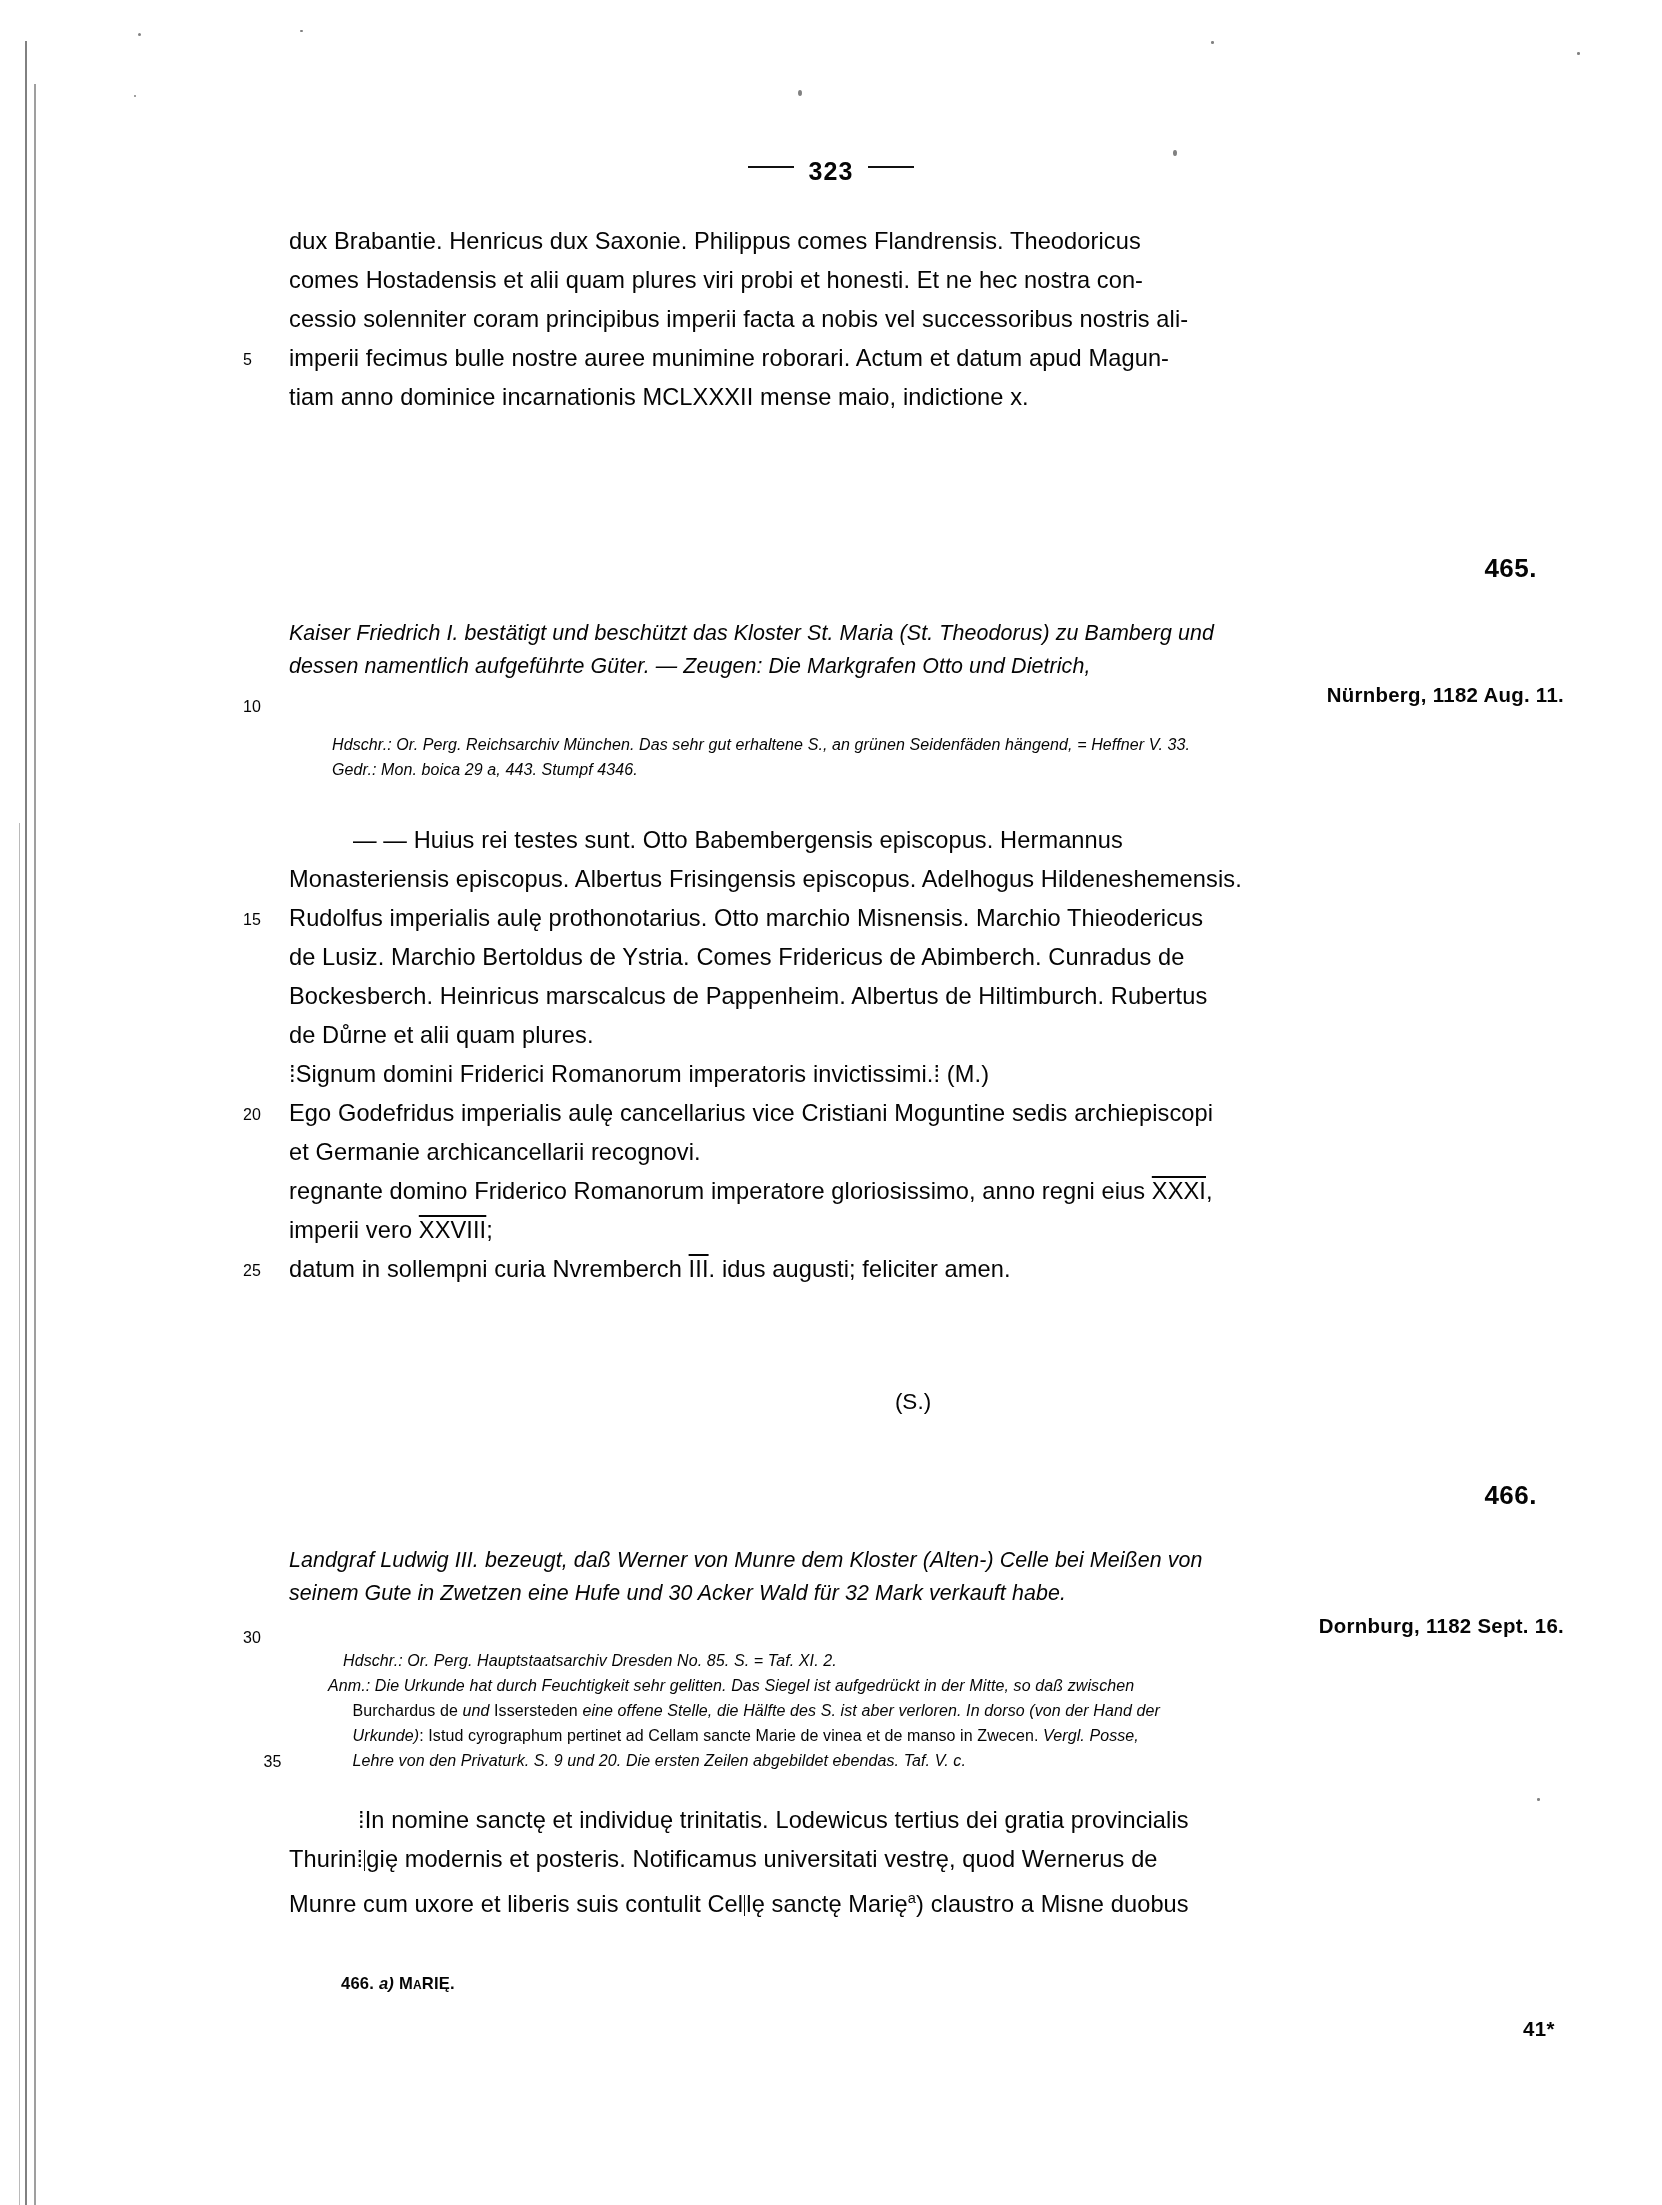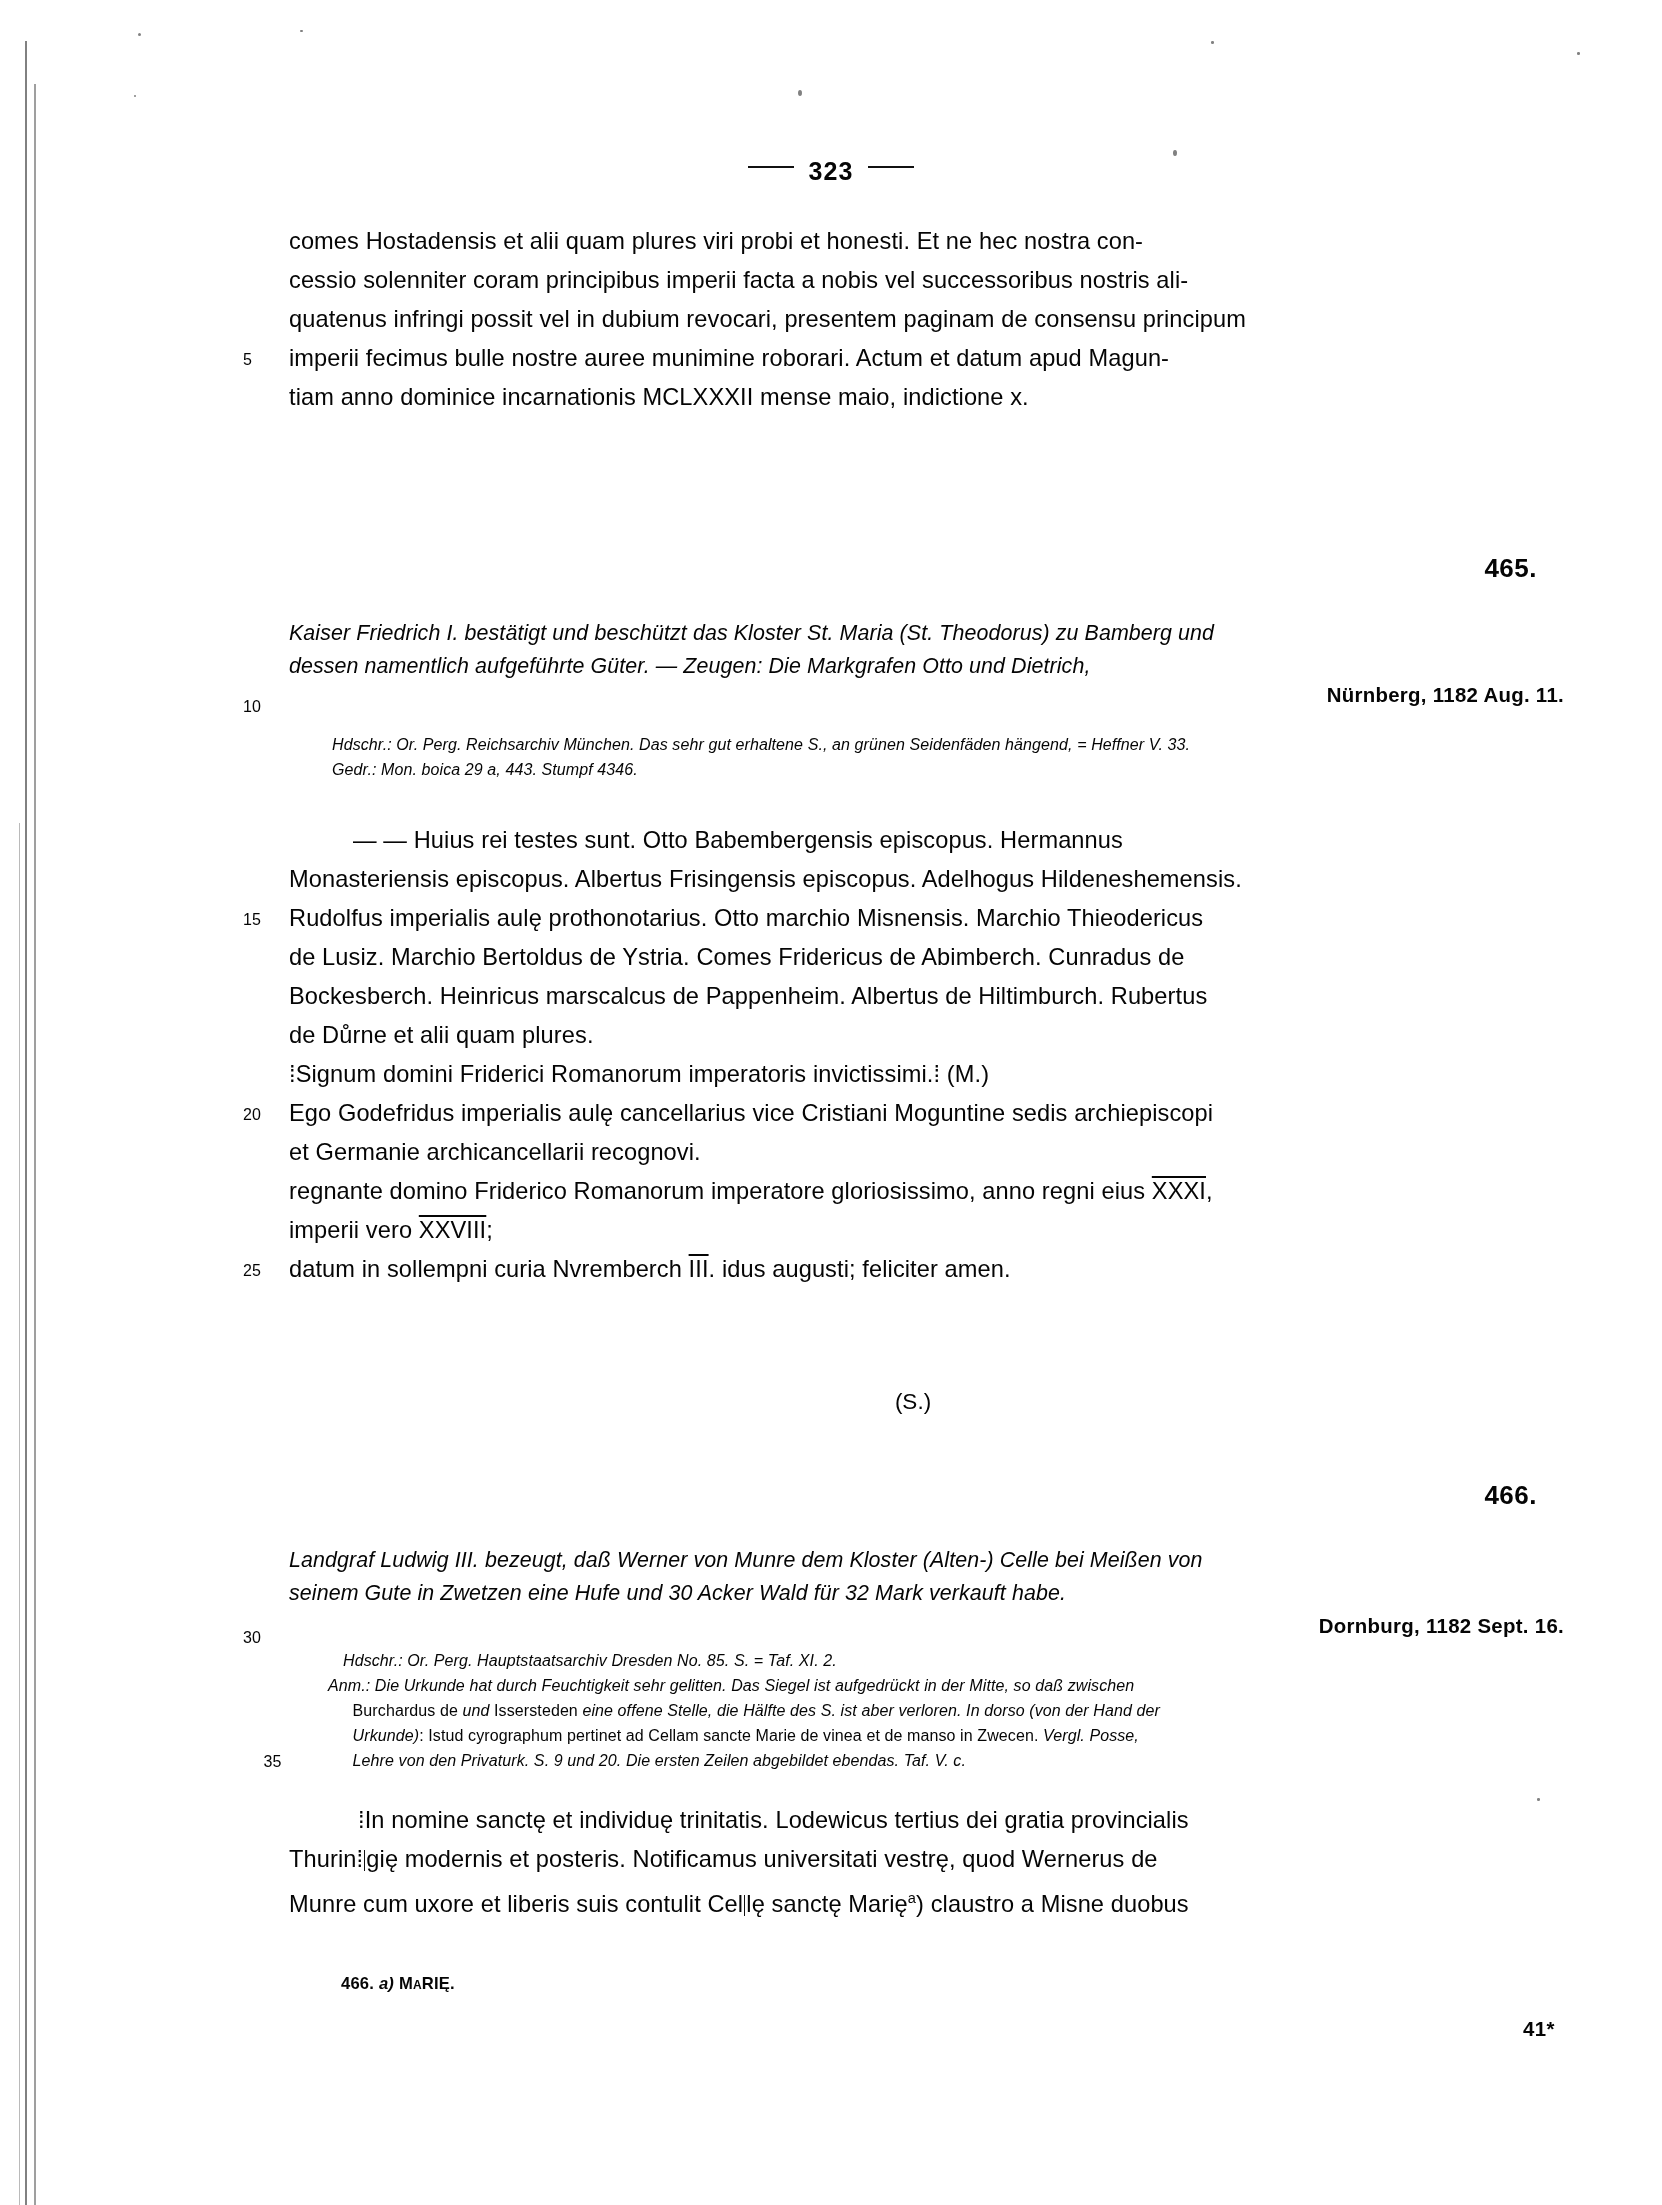--- a/index.html
+++ b/index.html
@@ -174,23 +174,23 @@
   <div class="speck" style="left:1173px;top:130px;width:3.7px;height:5.9px;"></div>
   <div class="speck" style="left:1577px;top:32px;width:2.7px;height:2.7px;"></div>
   <div class="speck" style="left:134px;top:75px;width:2.1px;height:2.1px;"></div>
   <div class="speck" style="left:1537px;top:1778px;width:2.7px;height:2.7px;"></div>
 
   <div class="page-header">
     <span class="rule"></span><span>323</span><span class="rule"></span>
   </div>
 
   <div class="block" style="top:202px;">
+    <div class="ln">dux Brabantie.  Henricus dux Saxonie.  Philippus comes Flandrensis.  Theodoricus</div>
     <div class="ln">comes Hostadensis et alii quam plures viri probi et honesti.  Et ne hec nostra con-</div>
     <div class="ln">cessio solenniter coram principibus imperii facta a nobis vel successoribus nostris ali-</div>
-    <div class="ln">quatenus infringi possit vel in dubium revocari, presentem paginam de consensu principum</div>
     <div class="ln">
       <span class="num">5</span><span>imperii fecimus bulle nostre auree munimine roborari.  Actum et datum apud Magun-</span>
     </div>
     <div class="ln">
       <span>tiam anno dominice incarnationis </span><span class="sc">MCLXXXII</span><span> mense maio, indictione x.</span>
     </div>
   </div>
 
   <div class="sect-no" style="top:533px;">465.</div>
 

